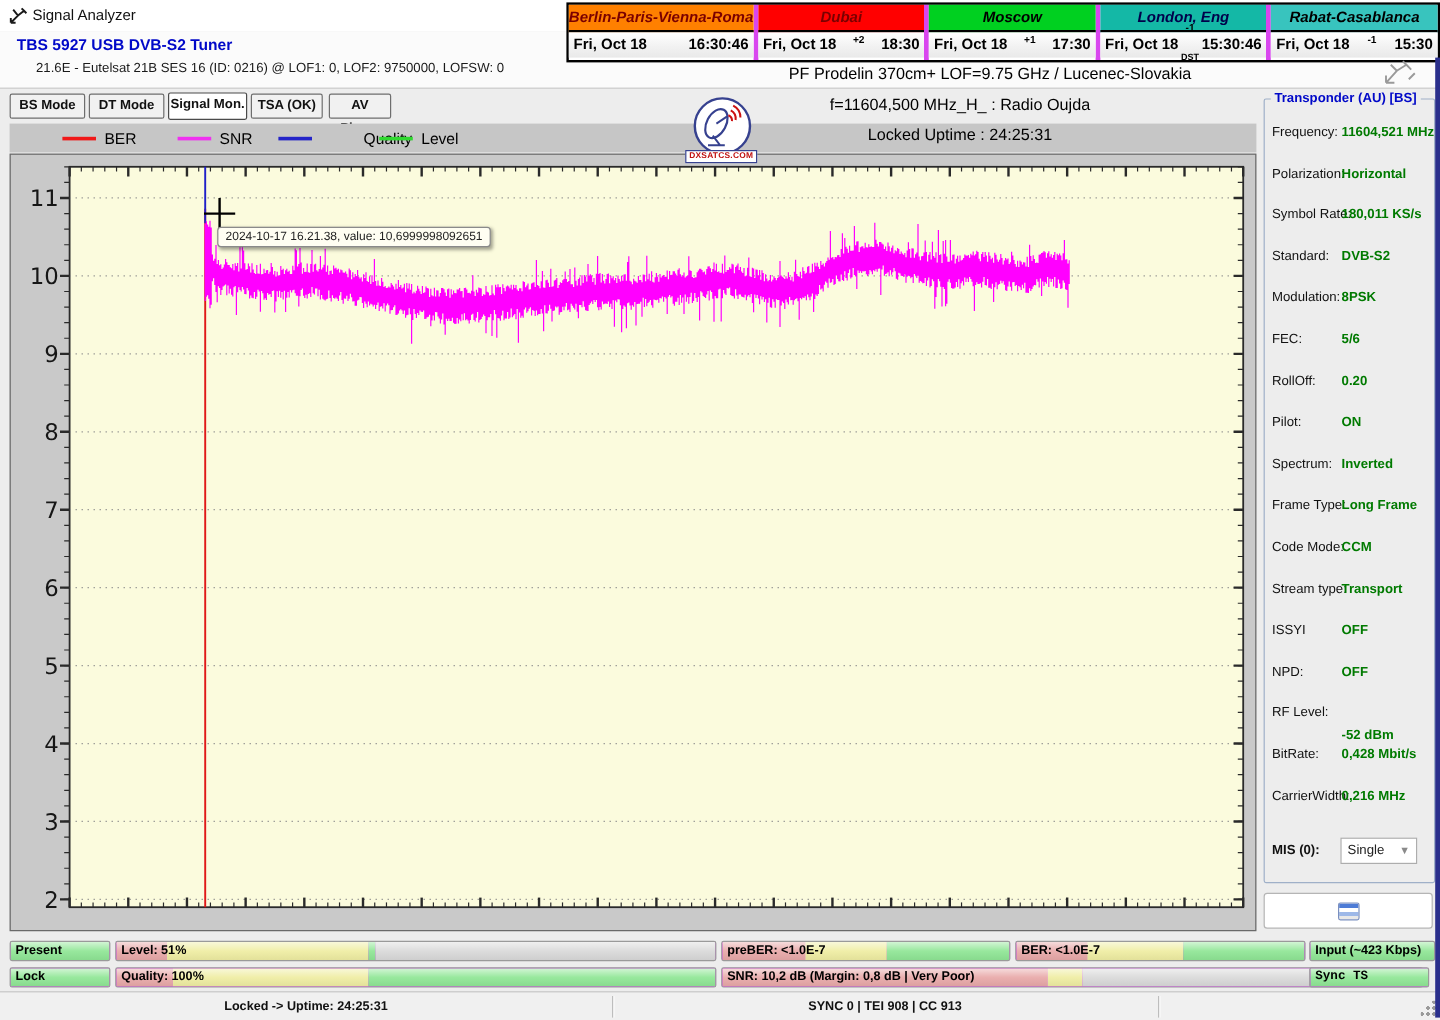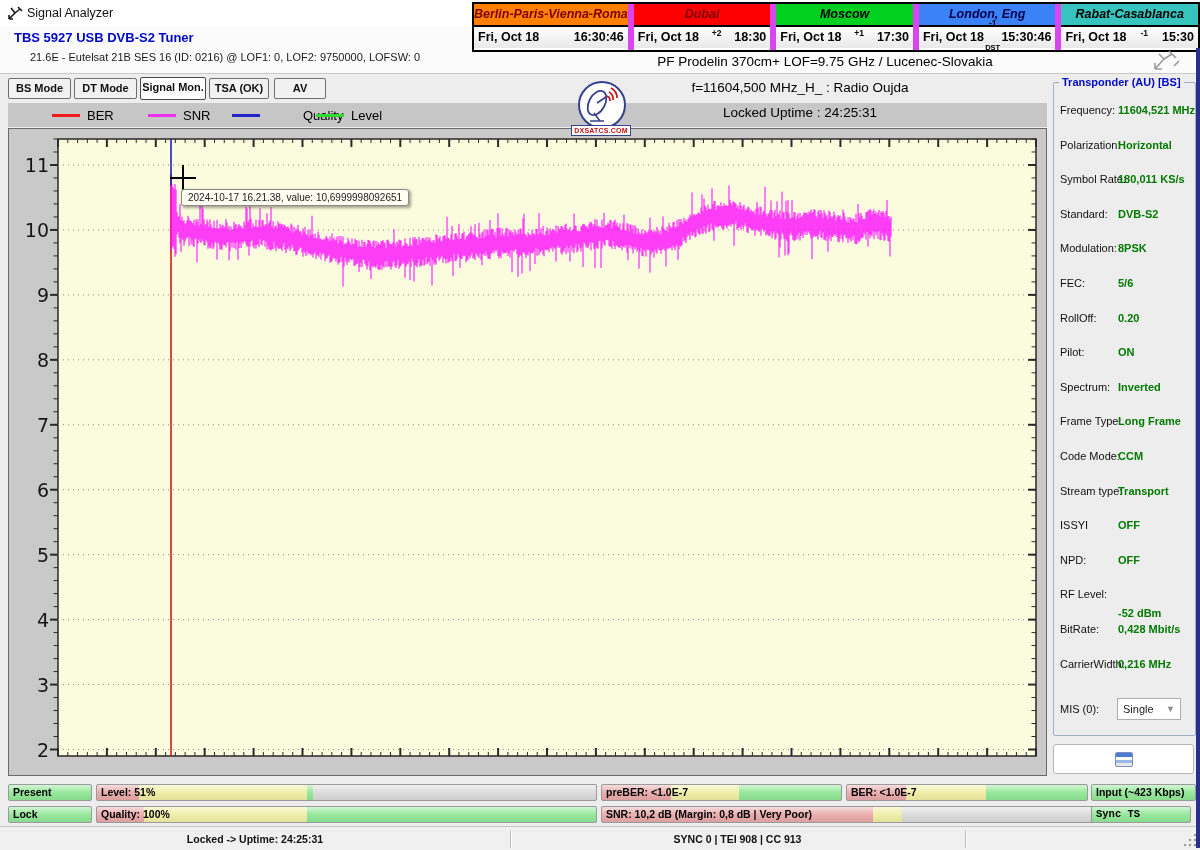--- a/index.html
+++ b/index.html
@@ -14,21 +14,21 @@
   
   #titlebar{left:0;top:0;width:1200px;height:26px;background:#FFFFFF;}
   #topwhite{left:0;top:26px;width:1200px;height:47px;background:#FBFBFB;border-bottom:1px solid #C9C9C9;}
   #app-title{left:27px;top:6px;font-size:12.5px;color:#111;}
   #tuner-name{left:14px;top:30px;font-size:13px;font-weight:bold;color:#0008C8;}
   #tuner-info{left:30px;top:51px;font-size:11px;color:#1a1a1a;}
   #antenna-title{left:460px;top:54px;width:730px;text-align:center;font-size:13.5px;color:#000;}
 
   
   #clocks{left:472px;top:2px;width:724px;height:46px;display:flex;border:2px solid #000;background:#fff;}
-  .clock-col{flex:1;display:flex;flex-direction:column;border-right:6px solid #d946ef;}
+  .clock-col{flex:1;display:flex;flex-direction:column;border-right:4px solid #d946ef;}
   .clock-col:last-child{border-right:none;}
   .clock-head{height:21px;line-height:21px;text-align:center;font-size:12.5px;font-style:italic;font-weight:bold;border-bottom:2px solid #000;white-space:nowrap;overflow:hidden;}
   .clock-time{height:21px;line-height:21px;font-size:12.5px;font-weight:bold;color:#000;display:flex;align-items:center;padding:0 4px;background:linear-gradient(#ffffff,#f2f2f2 55%,#e9e9e9);}
   .clock-date{flex:0 0 auto;}
   .clock-off{flex:1 1 auto;text-align:center;font-size:8.5px;font-weight:bold;position:relative;top:-4px;}
   .clock-off .dstnote{font-size:7.5px;position:relative;top:3px;}
   .clock-hms{flex:0 0 auto;}
 
   
   .tabbtn{position:absolute;top:78px;height:21px;background:#F1F1F1;border:1px solid #6E6E6E;border-radius:2px;
@@ -53,21 +53,21 @@
   
   #chartbox{left:8px;top:128px;width:1039px;height:648px;background:#C9C9C9;border:1px solid #6a6a6a;box-sizing:border-box;}
   #tooltip{left:181px;top:189px;background:#FFFEF2;border:1px solid #8a8a8a;border-radius:3px;box-shadow:1.5px 1.5px 3px rgba(0,0,0,.35);
     font-size:10px;color:#222;padding:2px 6px;white-space:nowrap;z-index:5;}
 
   
   #tpanel{left:1053px;top:82px;width:141px;height:652px;border:1px solid #9FB0C8;border-radius:2px;}
   #tpanel-title{left:1059px;top:76px;background:#EDEDED;padding:0 3px;font-size:11px;font-weight:bold;color:#0008C8;}
   .trow-label{position:absolute;left:1060px;font-size:11px;color:#111;}
   .trow-value{position:absolute;left:1118px;font-size:11px;font-weight:bold;color:#007A00;white-space:nowrap;}
-  #mis-label{left:1060px;top:703px;font-size:11px;color:#111;}
+  #mis-label{left:1060px;top:703px;font-size:11px;color:#111;font-weight:bold;}
   #mis-select{left:1117px;top:698px;width:64px;height:22px;background:#fff;border:1px solid #ADADAD;box-sizing:border-box;
     font-size:11px;color:#222;display:flex;align-items:center;justify-content:space-between;padding:0 5px;}
   #mis-chevron{color:#8a8a8a;font-size:9px;}
   #snapshot-btn{left:1053px;top:744px;width:141px;height:30px;background:#FFFFFF;border:1px solid #B5B5B5;border-radius:3px;box-sizing:border-box;
     display:flex;align-items:center;justify-content:center;}
   #snapshot-icon{width:18px;height:15px;border:1px solid #7A8FBF;border-radius:2px;box-sizing:border-box;
     background:linear-gradient(#4D7BD6 0 4px,#FFFFFF 4px 7px,#9DB8E8 7px 10px,#E8E8E8 10px 15px);}
 
   
   .meter{position:absolute;height:17px;border:1px solid #9a9a9a;border-radius:2px;box-sizing:border-box;overflow:hidden;background:#d946ef;}
@@ -124,21 +124,21 @@
     </div>
     <div class="clock-col">
       <div class="clock-head" style="background: rgb(0, 208, 32); color: rgb(0, 0, 0);">Moscow</div>
       <div class="clock-time">
         <span class="clock-date">Fri, Oct 18</span>
         <span class="clock-off">+1</span>
         <span class="clock-hms">17:30</span>
       </div>
     </div>
     <div class="clock-col">
-      <div class="clock-head" style="background: #3b82f6; color: rgb(0, 0, 74);">London, Eng</div>
+      <div class="clock-head" style="background: #14b8a6; color: rgb(0, 0, 74);">London, Eng</div>
       <div class="clock-time">
         <span class="clock-date">Fri, Oct 18</span>
         <span class="clock-off">-1<span class="dstnote"> DST</span></span>
         <span class="clock-hms">15:30:46</span>
       </div>
     </div>
     <div class="clock-col">
       <div class="clock-head" style="background: rgb(56, 196, 190); color: rgb(0, 0, 0);">Rabat-Casablanca</div>
       <div class="clock-time">
         <span class="clock-date">Fri, Oct 18</span>

